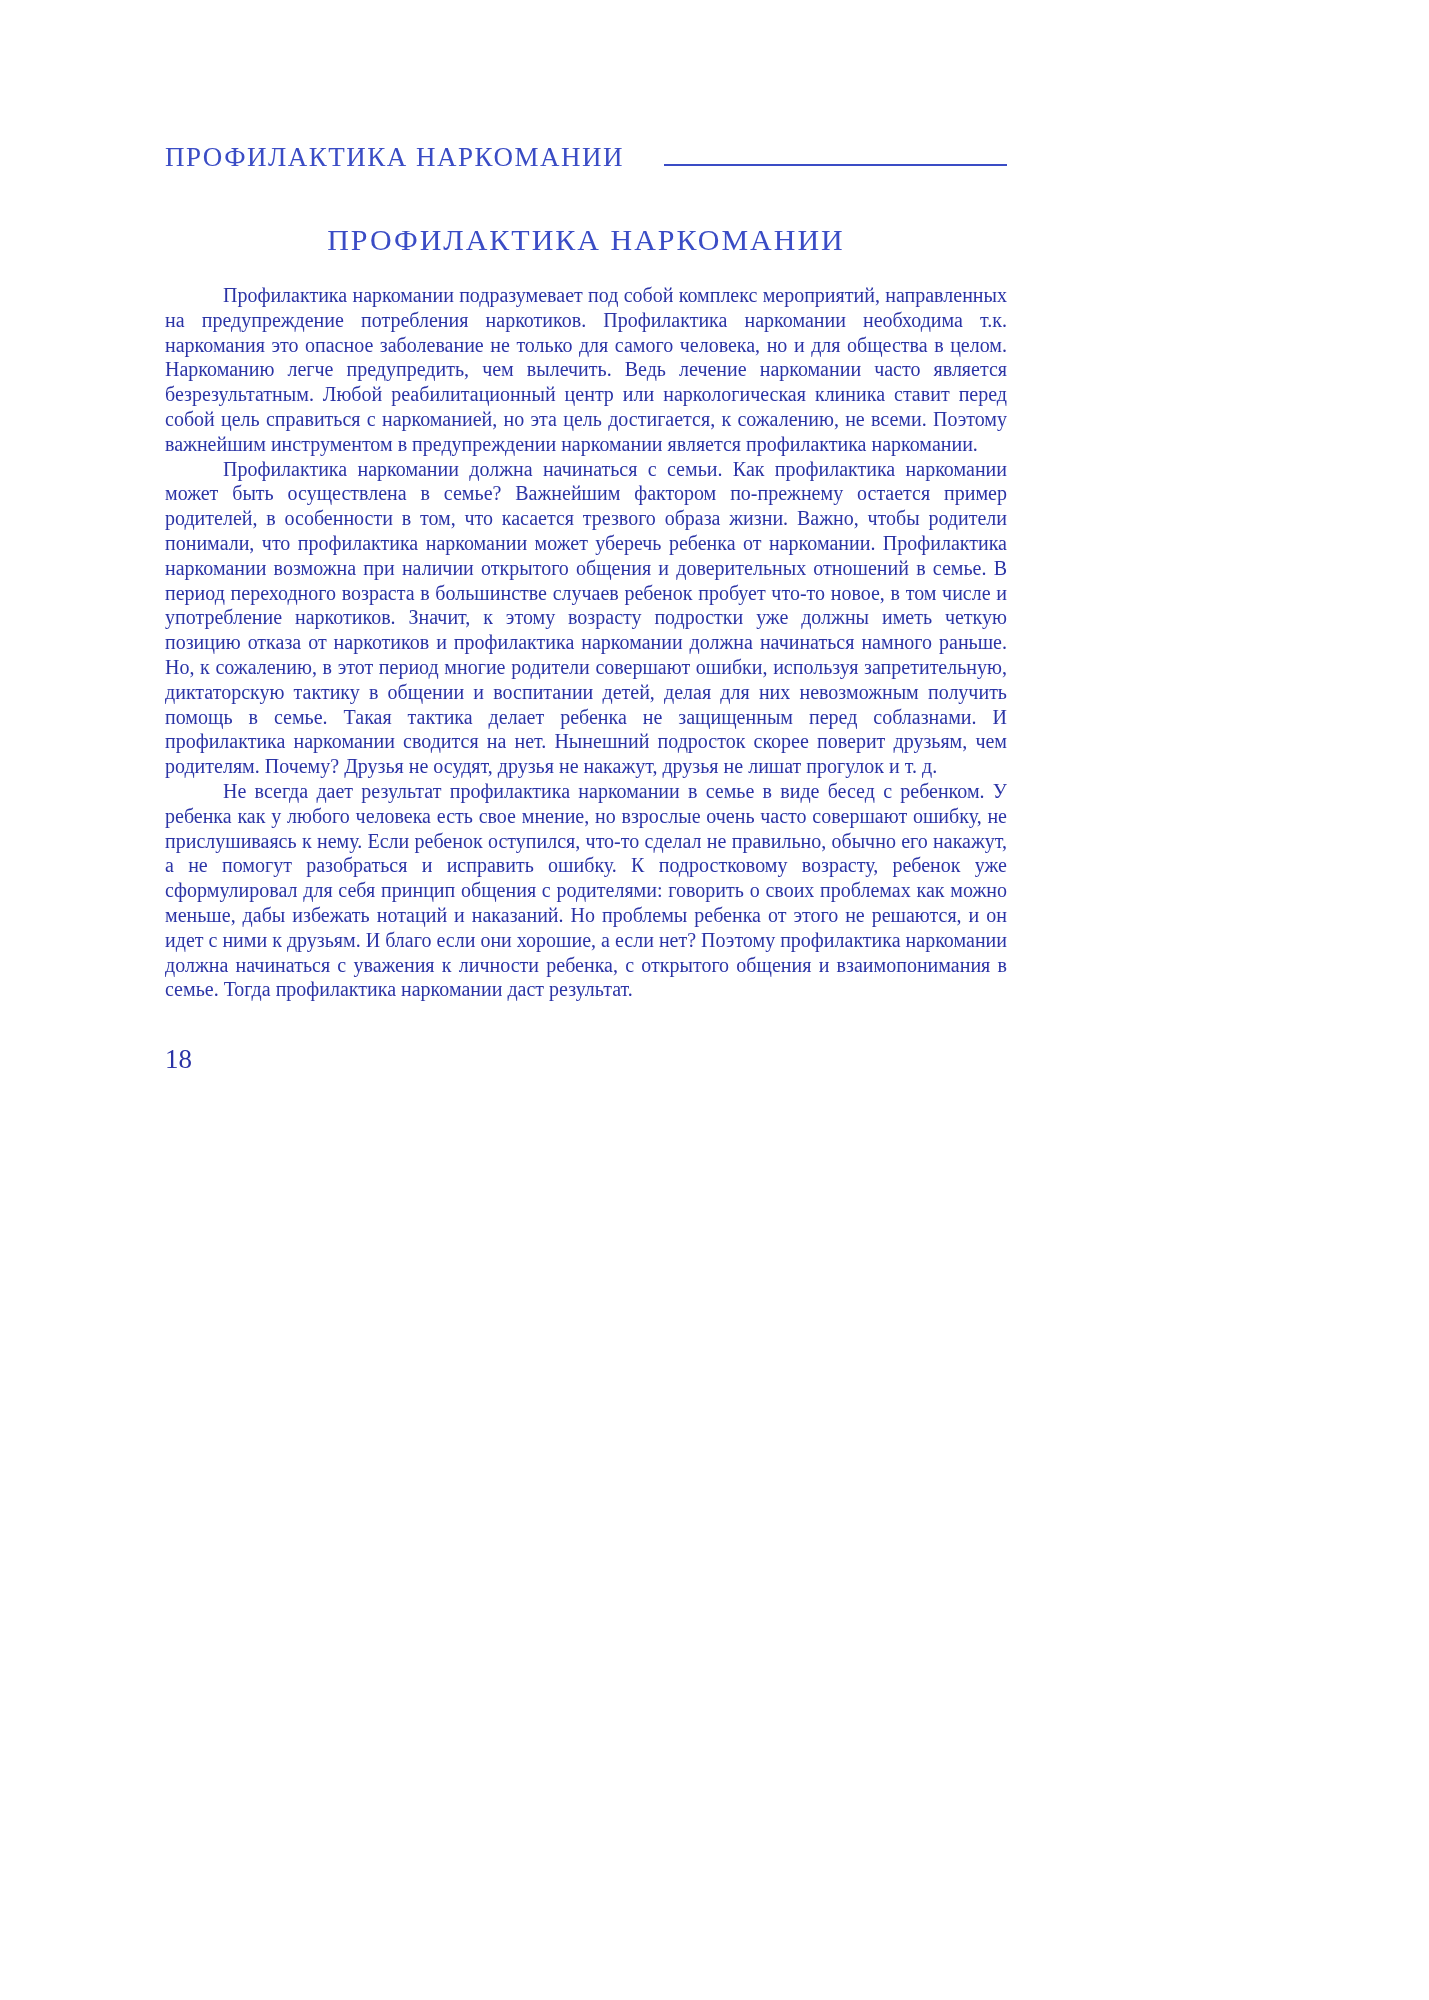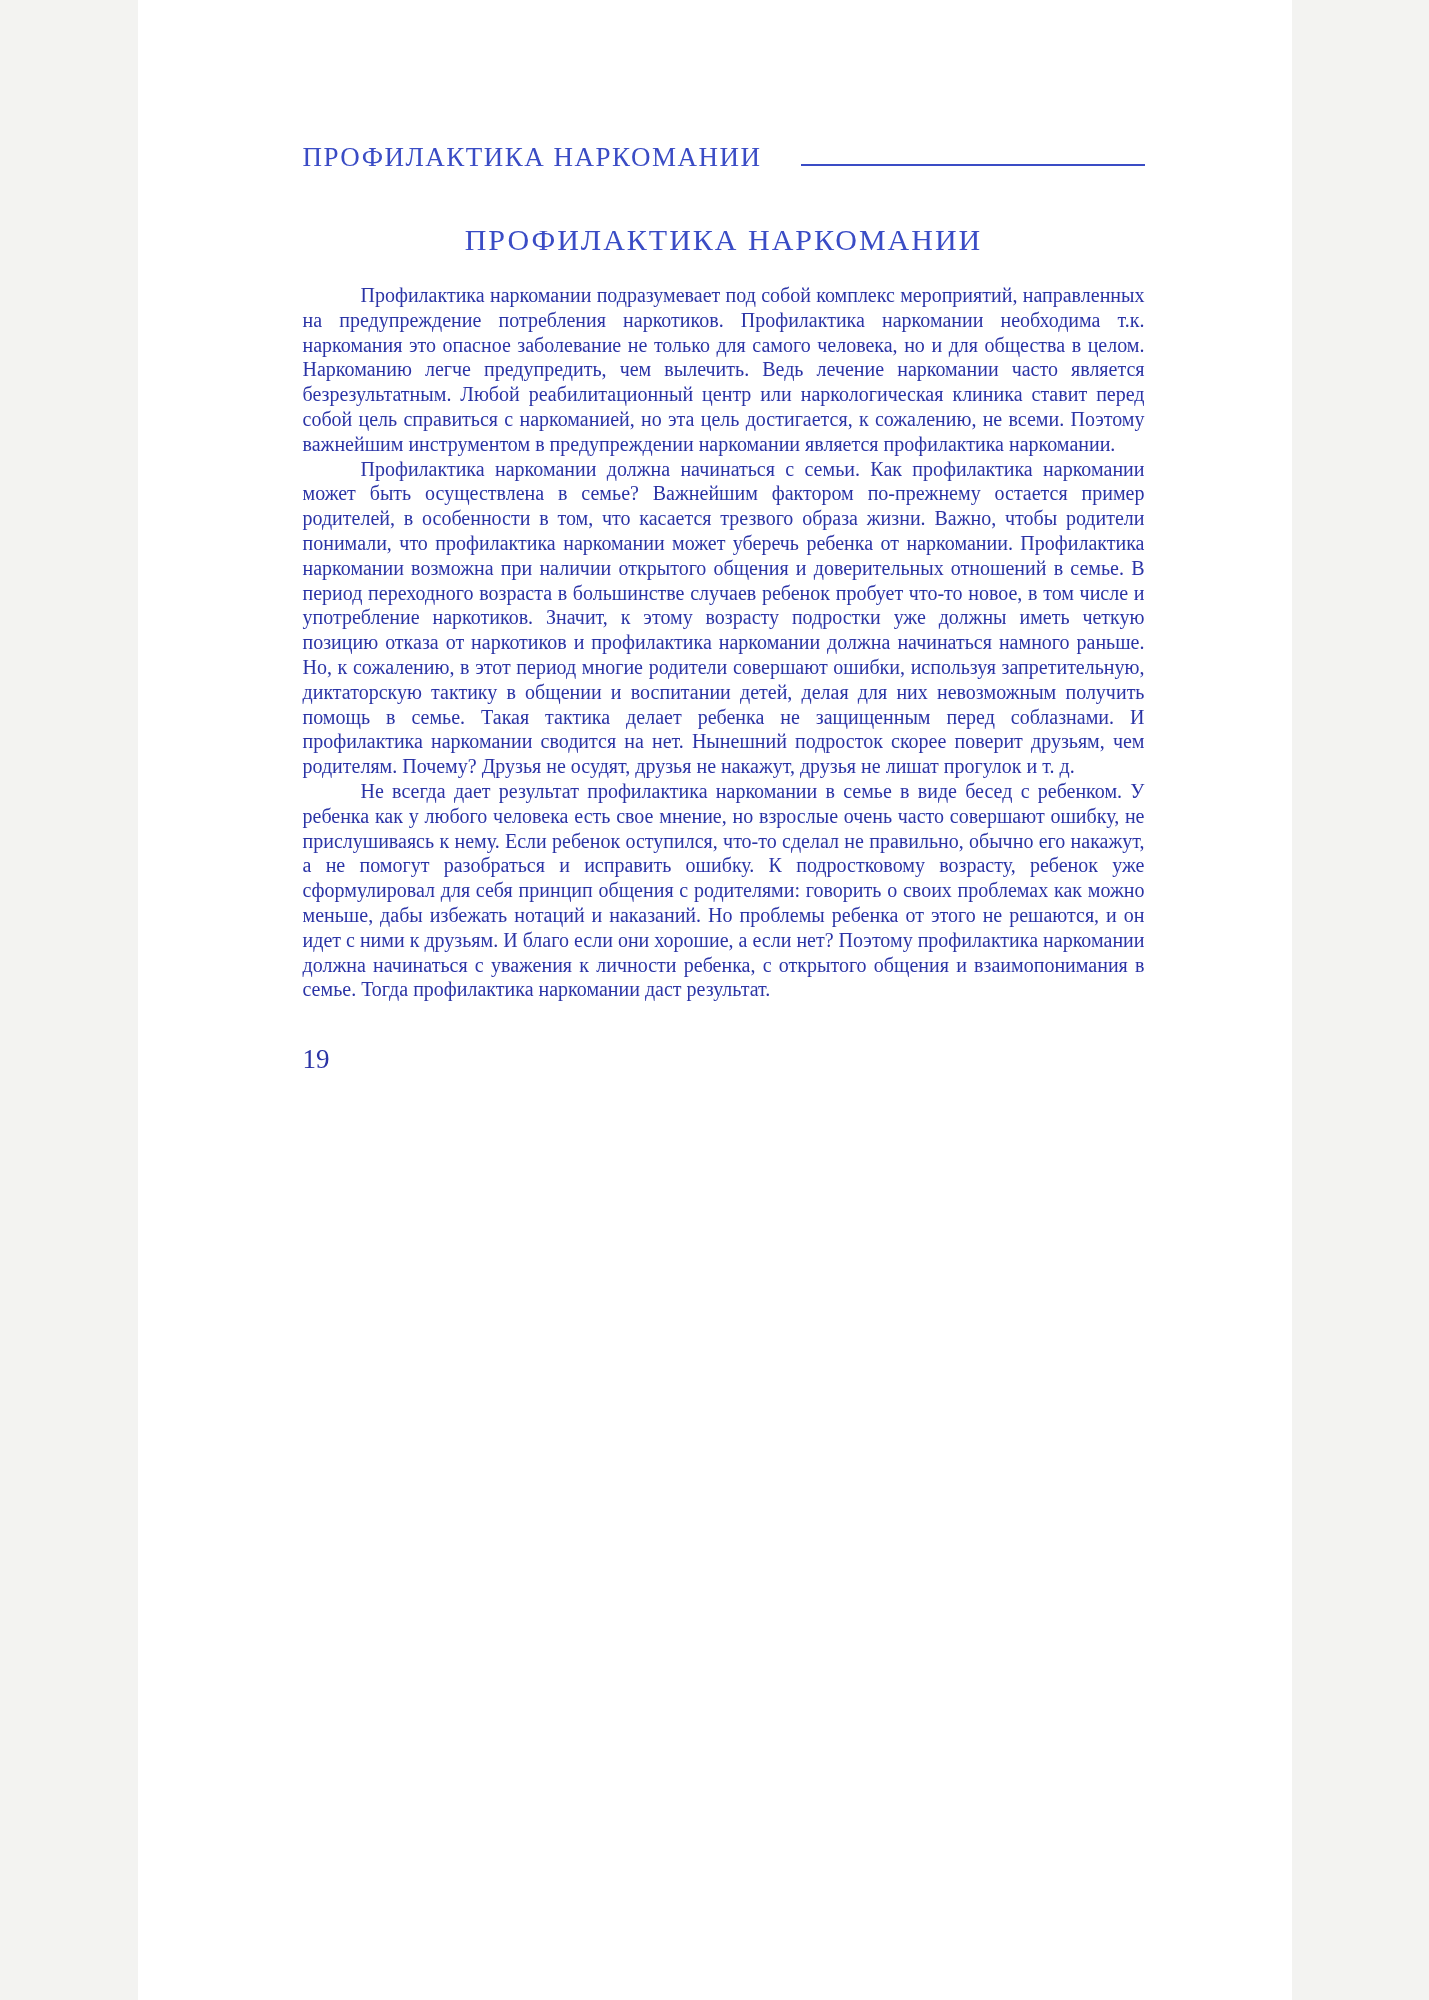--- a/index.html
+++ b/index.html
@@ -1,20 +1,20 @@
 <!DOCTYPE html>
 <html><head>
 <meta charset="utf-8">
 <style>
   * { margin: 0; padding: 0; box-sizing: border-box; }
   html, body { background: #f3f3f1; }
   body { font-family: "Liberation Serif", serif; }
 
   .sheet {
-    width: 1154px;
+    width: 1429px;
     height: 2000px;
     margin: 0 auto;
     background: #ffffff;
     position: relative;
     padding: 142px 0 0 165px;
     overflow: hidden;
   }
 
   .content {
     width: 842px;
@@ -76,16 +76,16 @@
     </div>
 
     <h1 class="doc-title">ПРОФИЛАКТИКА НАРКОМАНИИ</h1>
 
     <div class="body-text">
       <p>Профилактика наркомании подразумевает под собой комплекс мероприятий, направленных на предупреждение потребления наркотиков. Профилактика наркомании необходима т.к. наркомания это опасное заболевание не только для самого человека, но и для общества в целом. Наркоманию легче предупредить, чем вылечить. Ведь лечение наркомании часто является безрезультатным. Любой реабилитационный центр или наркологическая клиника ставит перед собой цель справиться с наркоманией, но эта цель достигается, к сожалению, не всеми. Поэтому важнейшим инструментом в предупреждении наркомании является профилактика наркомании.</p>
       <p>Профилактика наркомании должна начинаться с семьи. Как профилактика наркомании может быть осуществлена в семье? Важнейшим фактором по-прежнему остается пример родителей, в особенности в том, что касается трезвого образа жизни. Важно, чтобы родители понимали, что профилактика наркомании может уберечь ребенка от наркомании. Профилактика наркомании возможна при наличии открытого общения и доверительных отношений в семье. В период переходного возраста в большинстве случаев ребенок пробует что-то новое, в том числе и употребление наркотиков. Значит, к этому возрасту подростки уже должны иметь четкую позицию отказа от наркотиков и профилактика наркомании должна начинаться намного раньше. Но, к сожалению, в этот период многие родители совершают ошибки, используя запретительную, диктаторскую тактику в общении и воспитании детей, делая для них невозможным получить помощь в семье. Такая тактика делает ребенка не защищенным перед соблазнами. И профилактика наркомании сводится на нет. Нынешний подросток скорее поверит друзьям, чем родителям. Почему? Друзья не осудят, друзья не накажут, друзья не лишат прогулок и т. д.</p>
       <p>Не всегда дает результат профилактика наркомании в семье в виде бесед с ребенком. У ребенка как у любого человека есть свое мнение, но взрослые очень часто совершают ошибку, не прислушиваясь к нему. Если ребенок оступился, что-то сделал не правильно, обычно его накажут, а не помогут разобраться и исправить ошибку. К подростковому возрасту, ребенок уже сформулировал для себя принцип общения с родителями: говорить о своих проблемах как можно меньше, дабы избежать нотаций и наказаний. Но проблемы ребенка от этого не решаются, и он идет с ними к друзьям. И благо если они хорошие, а если нет? Поэтому профилактика наркомании должна начинаться с уважения к личности ребенка, с открытого общения и взаимопонимания в семье. Тогда профилактика наркомании даст результат.</p>
     </div>
 
-    <div class="page-number">19</div>
+    <div class="page-number">18</div>
 
   </div>
 </div>
 
 </body></html>

